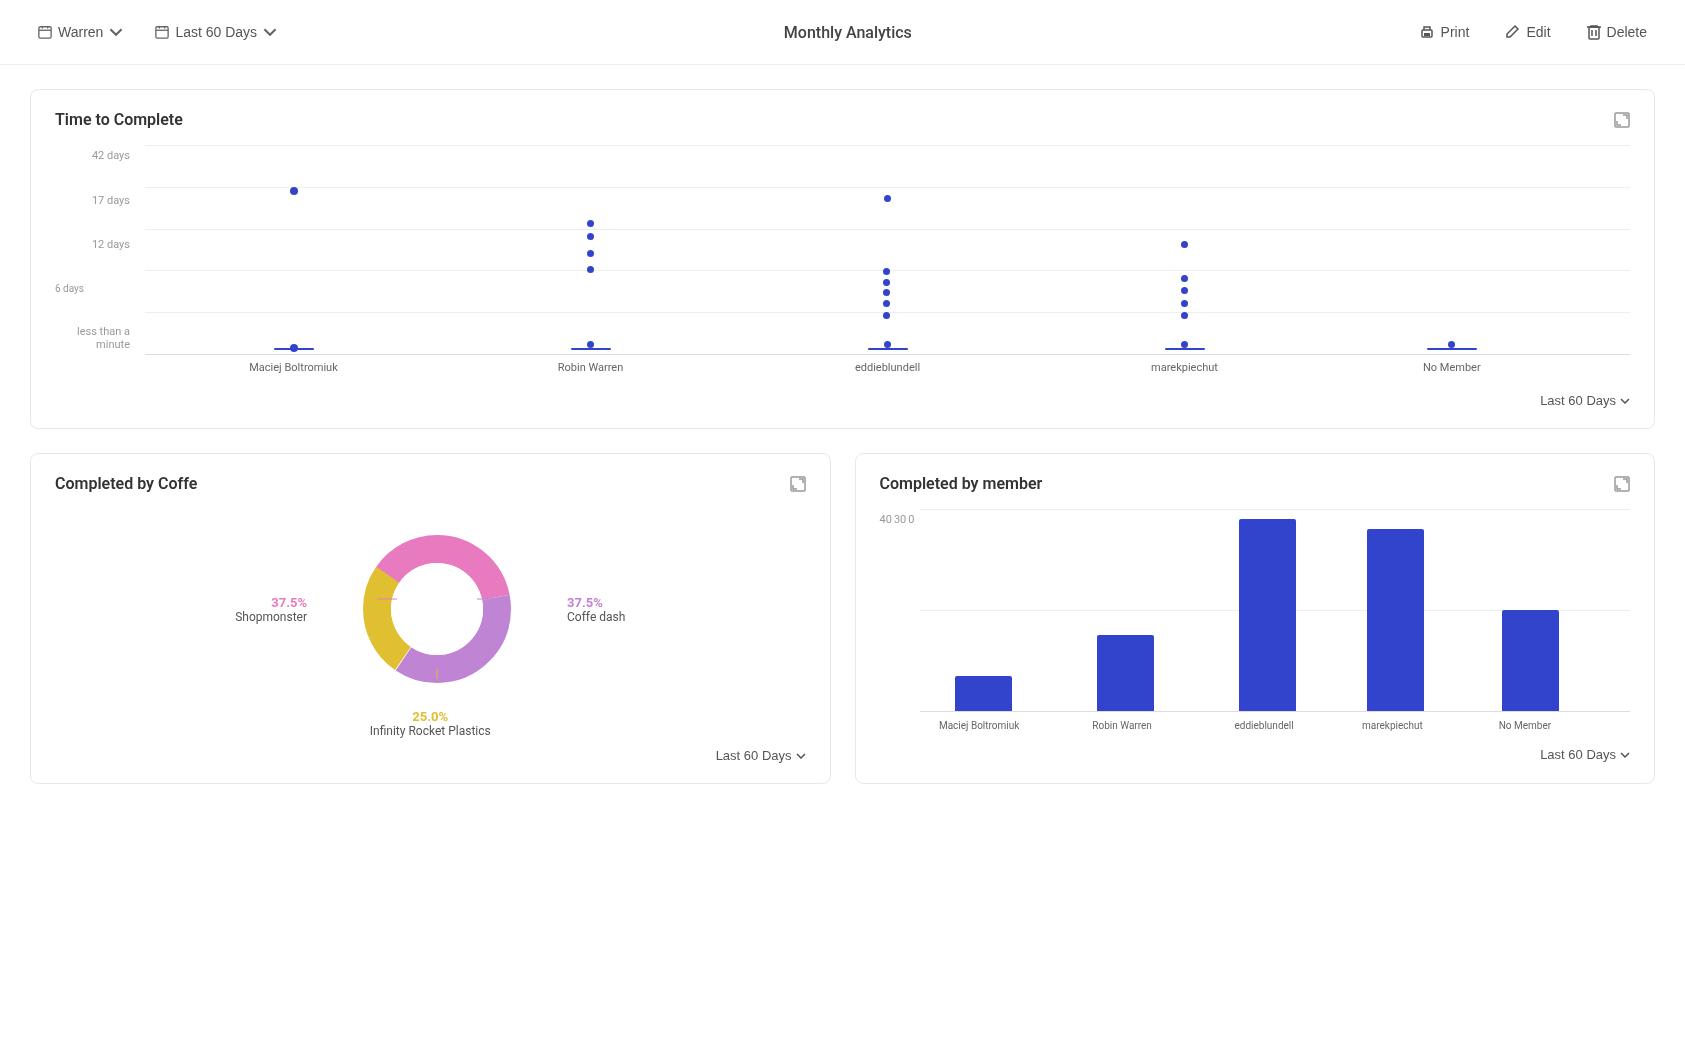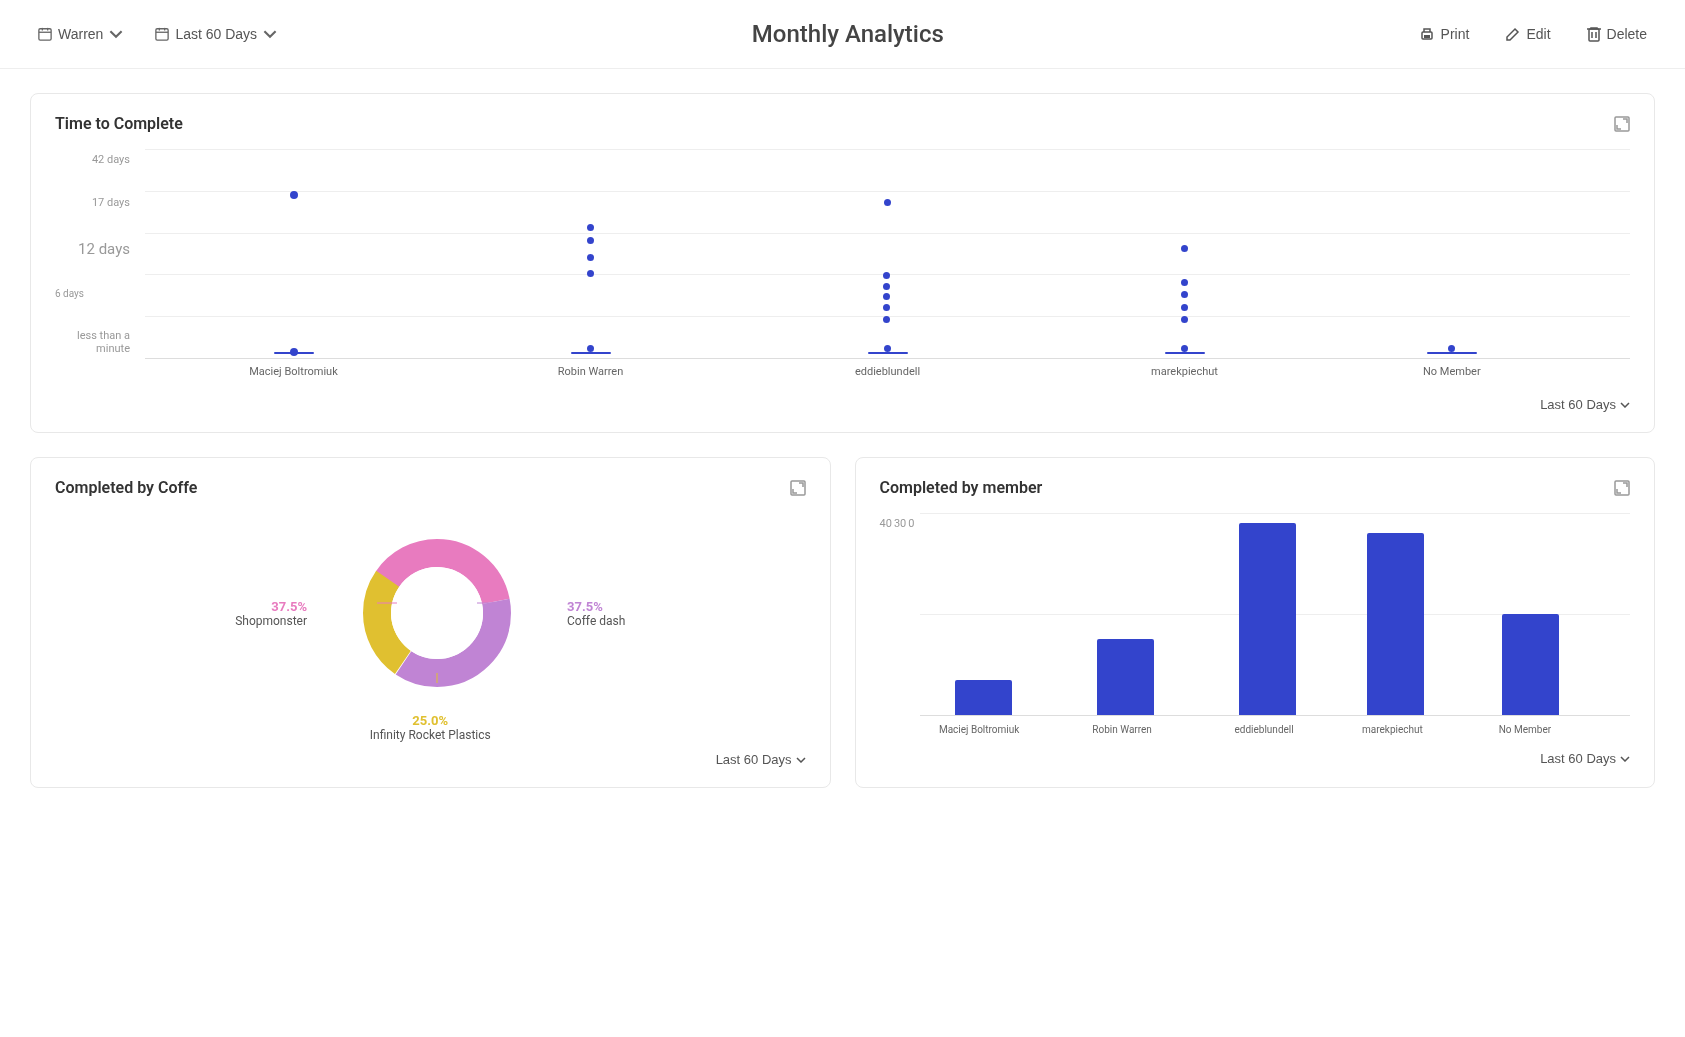--- a/index.html
+++ b/index.html
@@ -3,31 +3,31 @@
   <meta charset="utf-8">
   <style>
     * { box-sizing: border-box; margin: 0; padding: 0; }
     body { font-family: -apple-system, BlinkMacSystemFont, 'Segoe UI', Roboto, sans-serif; background: #fff; color: #333; font-size: 14px; }
 
     .top-bar {
       display: flex; align-items: center; justify-content: space-between;
       padding: 20px 30px; border-bottom: 1px solid #eee;
     }
     .top-bar-left { display: flex; align-items: center; gap: 16px; }
-    .top-bar-center { font-size: 24px; font-weight: 500; color: #444; }
+    .top-bar-center { font-size: 16px; font-weight: 500; color: #444; }
     .top-bar-right { display: flex; align-items: center; gap: 20px; }
 
     .dropdown-btn {
       display: flex; align-items: center; gap: 6px;
       background: none; border: none; cursor: pointer;
       color: #555; font-size: 14px; padding: 4px 8px;
     }
     .dropdown-btn svg { width: 14px; height: 14px; }
     .action-btn {
-      display: flex; align-items: center; gap: 6px;
+      display: flex; gap: 6px;
       background: none; border: none; cursor: pointer;
       color: #555; font-size: 14px; padding: 4px 8px;
     }
 
     .content { padding: 24px 30px; }
 
     .card {
       border: 1px solid #e8e8e8; border-radius: 8px;
       margin-bottom: 24px; padding: 20px 24px;
       background: #fff;
@@ -131,21 +131,21 @@
         <polyline points="9,3 13,3 13,7"></polyline>
         <polyline points="7,13 3,13 3,9"></polyline>
       </svg>
     </div>
 
     <div style="position:relative; width:100%; height:240px; padding-left:90px; padding-bottom:30px;">
 
       <div style="position:absolute; left:0; top:0; width:85px; height:calc(100% - 30px); display:flex; flex-direction:column; justify-content:space-between; padding: 4px 0;">
         <span style="font-size:11px;color:#999;text-align:right;padding-right:10px;">42 days</span>
         <span style="font-size:11px;color:#999;text-align:right;padding-right:10px;">17 days</span>
-        <span style="font-size:15px;color:#999;text-align:right;padding-right:10px;">12 days</span>
+        <span style="font-size:11px;color:#999;text-align:right;padding-right:10px;">12 days</span>
         <span style="font-size:10px;color:#999;text-align:left;padding-right:10px;">6 days</span>
         <span style="font-size:11px;color:#999;text-align:right;padding-right:10px;">less than a minute</span>
       </div>
 
       <div style="position:absolute; left:90px; right:0; top:0; bottom:30px; border-bottom:1px solid #ddd;">
 
         <div style="position:absolute;top:0%;left:0;right:0;border-top:1px solid #eee;"></div>
         <div style="position:absolute;top:20%;left:0;right:0;border-top:1px solid #eee;"></div>
         <div style="position:absolute;top:40%;left:0;right:0;border-top:1px solid #eee;"></div>
         <div style="position:absolute;top:60%;left:0;right:0;border-top:1px solid #eee;"></div>

